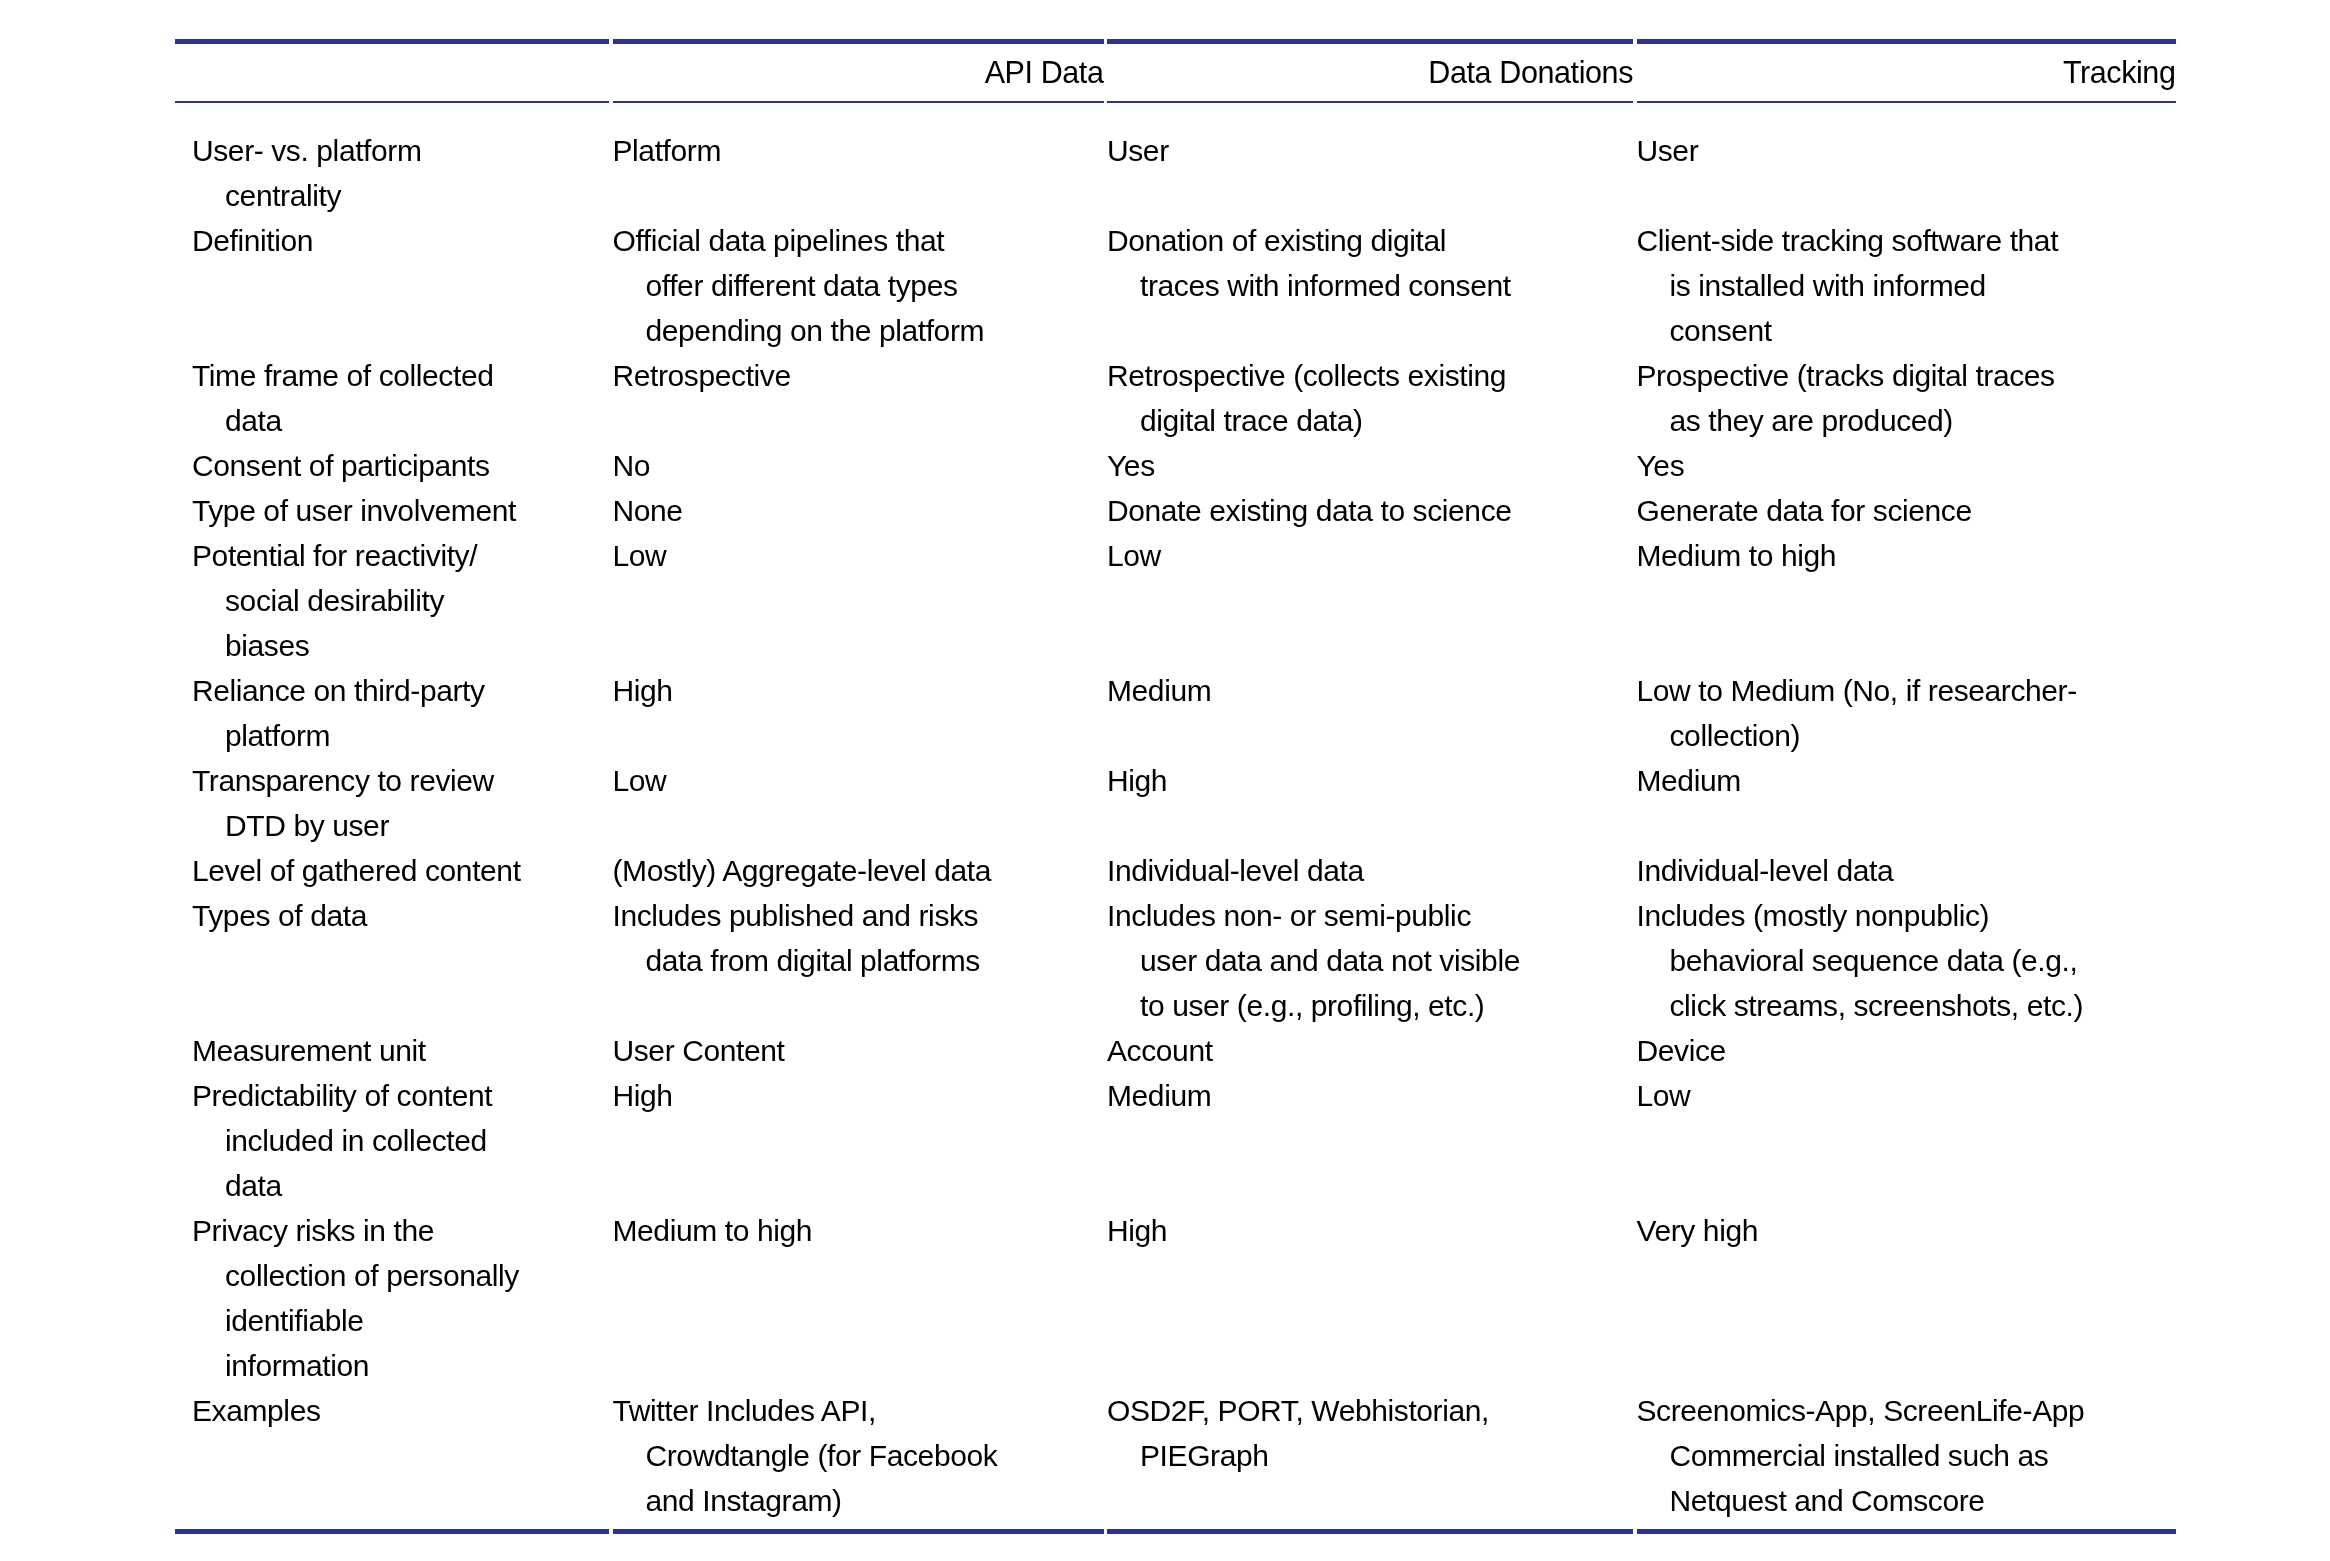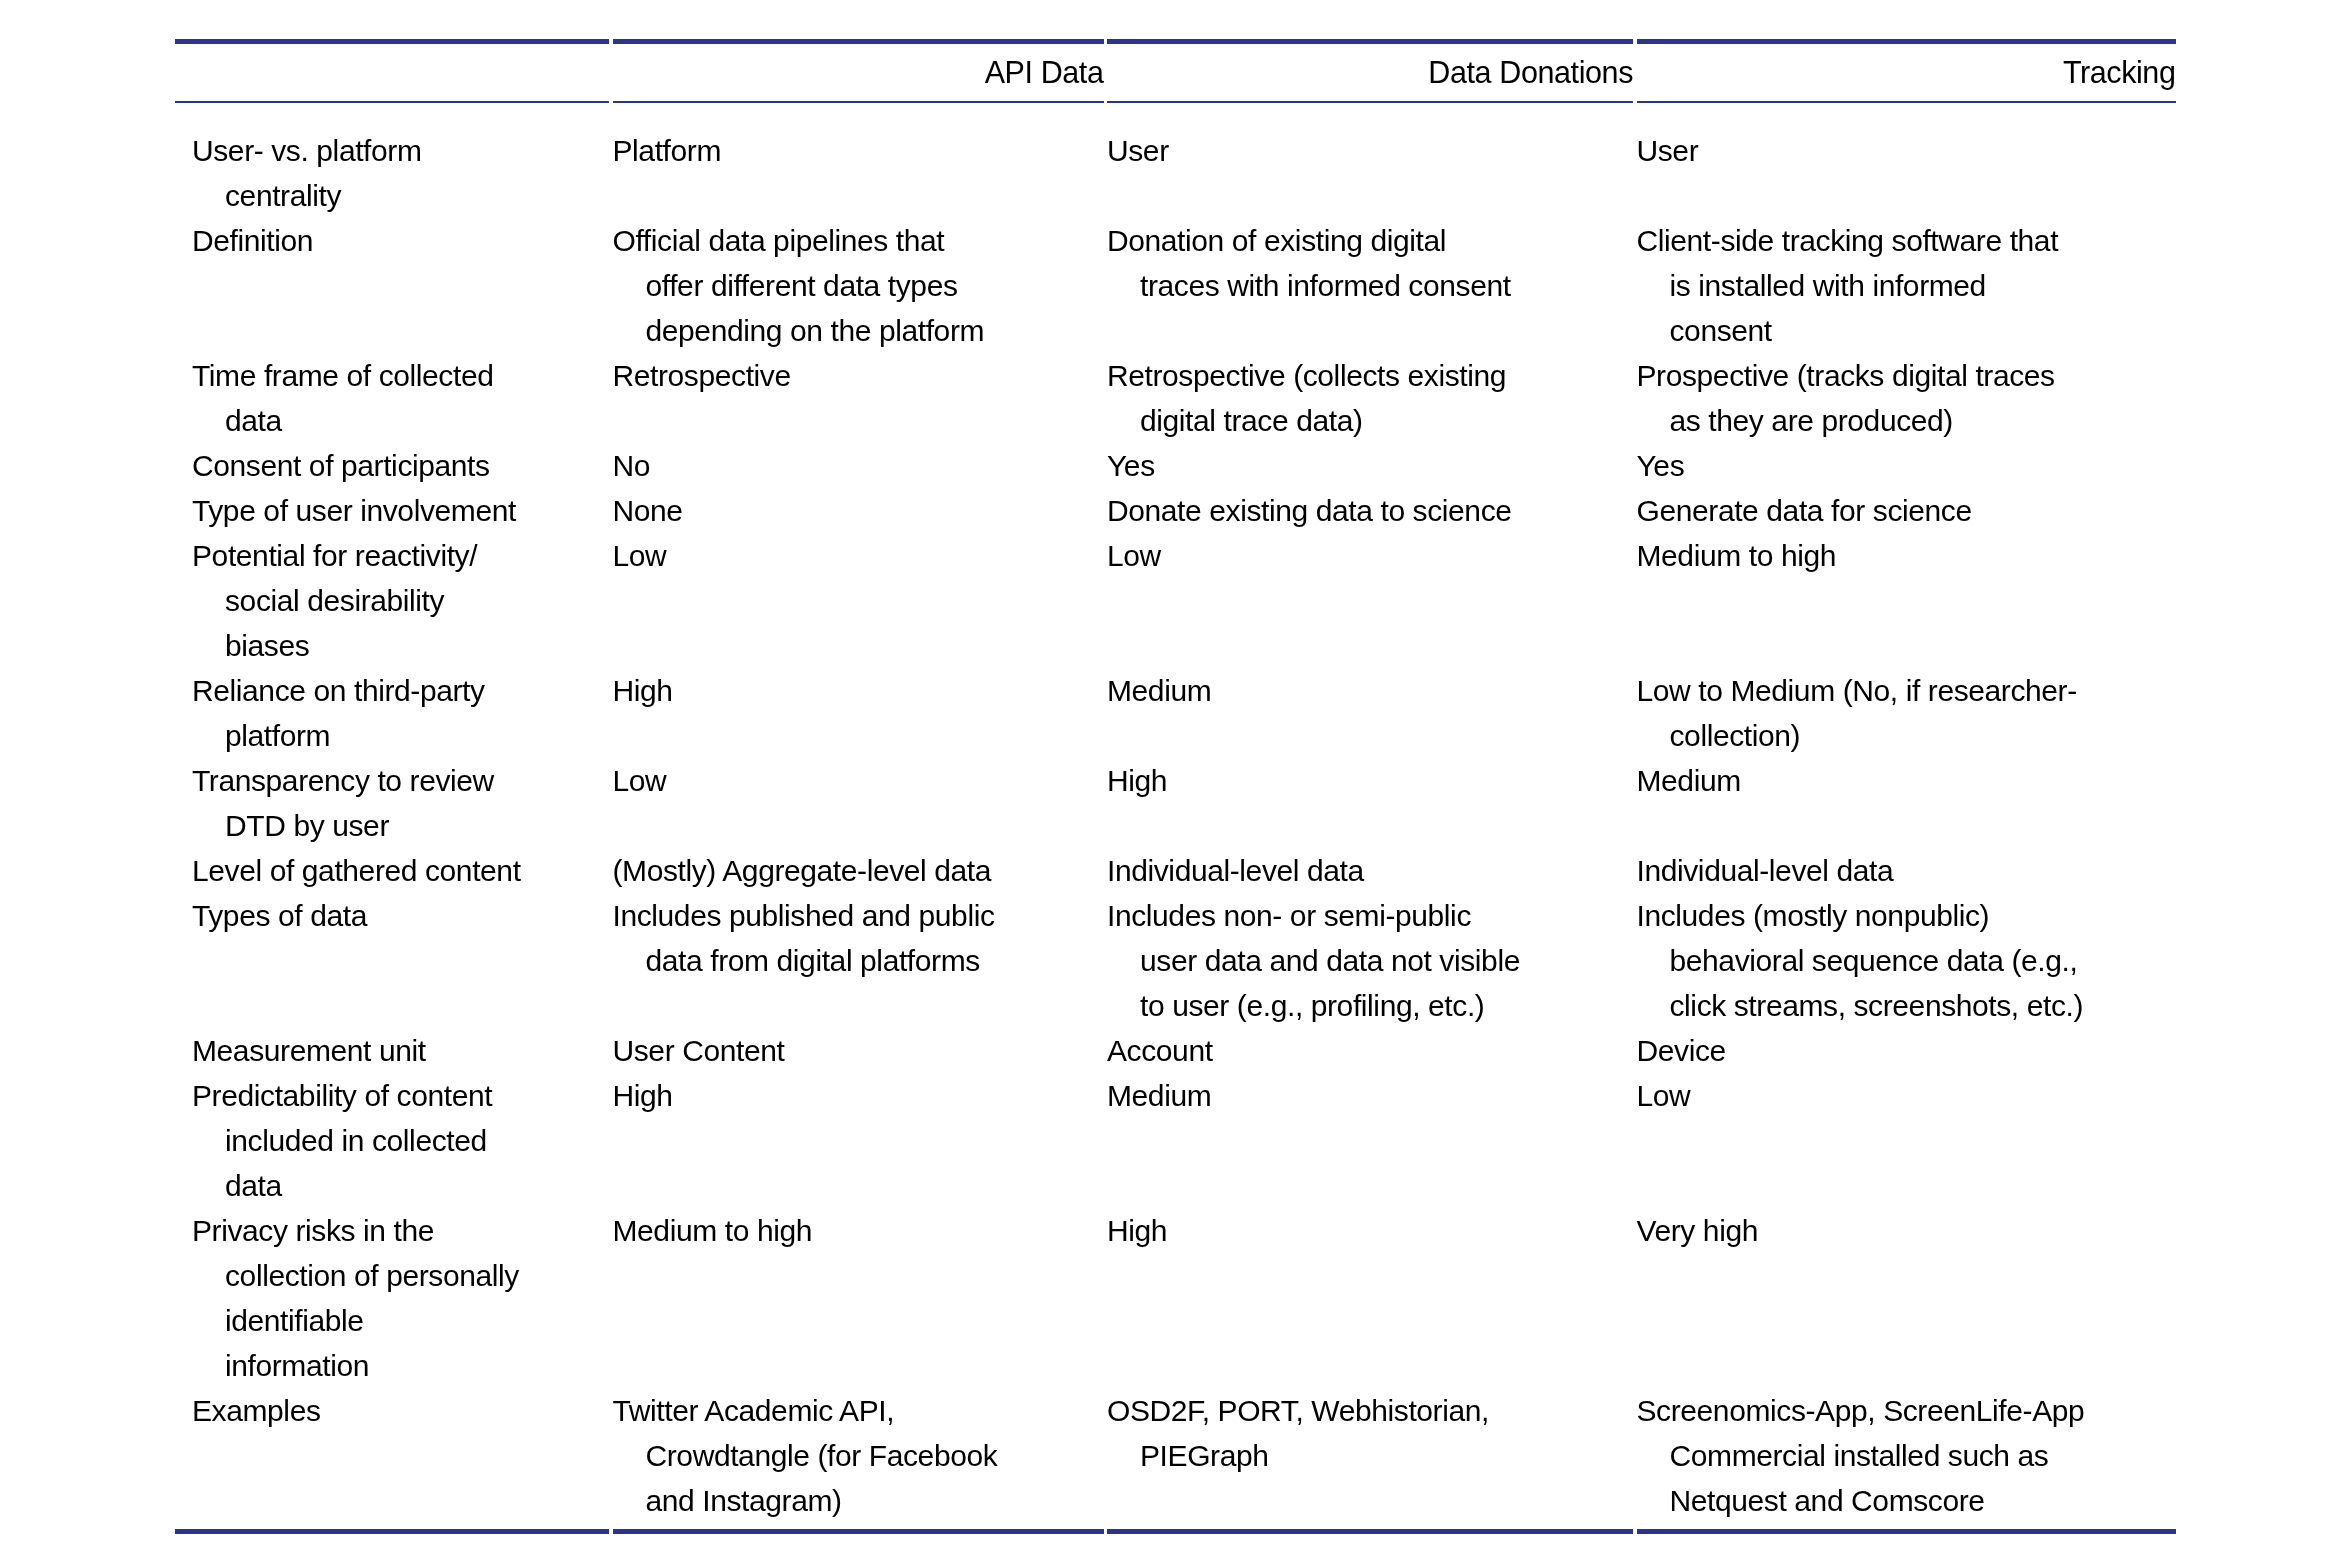--- a/index.html
+++ b/index.html
@@ -158,21 +158,21 @@
 
     <div class="row">
       <div class="td attr">Level of gathered content</div>
       <div class="td val">(Mostly) Aggregate-level data</div>
       <div class="td val">Individual-level data</div>
       <div class="td val">Individual-level data</div>
     </div>
 
     <div class="row">
       <div class="td attr">Types of data</div>
-      <div class="td val">Includes published and public
+      <div class="td val">Includes published and risks
 data from digital platforms</div>
       <div class="td val">Includes non- or semi-public
 user data and data not visible
 to user (e.g., profiling, etc.)</div>
       <div class="td val">Includes (mostly nonpublic)
 behavioral sequence data (e.g.,
 click streams, screenshots, etc.)</div>
     </div>
 
     <div class="row">
@@ -196,21 +196,21 @@
 collection of personally
 identifiable
 information</div>
       <div class="td val">Medium to high</div>
       <div class="td val">High</div>
       <div class="td val">Very high</div>
     </div>
 
     <div class="row row-last">
       <div class="td attr">Examples</div>
-      <div class="td val">Twitter Academic API,
+      <div class="td val">Twitter Includes API,
 Crowdtangle (for Facebook
 and Instagram)</div>
       <div class="td val">OSD2F, PORT, Webhistorian,
 PIEGraph</div>
       <div class="td val">Screenomics-App, ScreenLife-App
 Commercial installed such as
 Netquest and Comscore</div>
     </div>
 
   </div>

